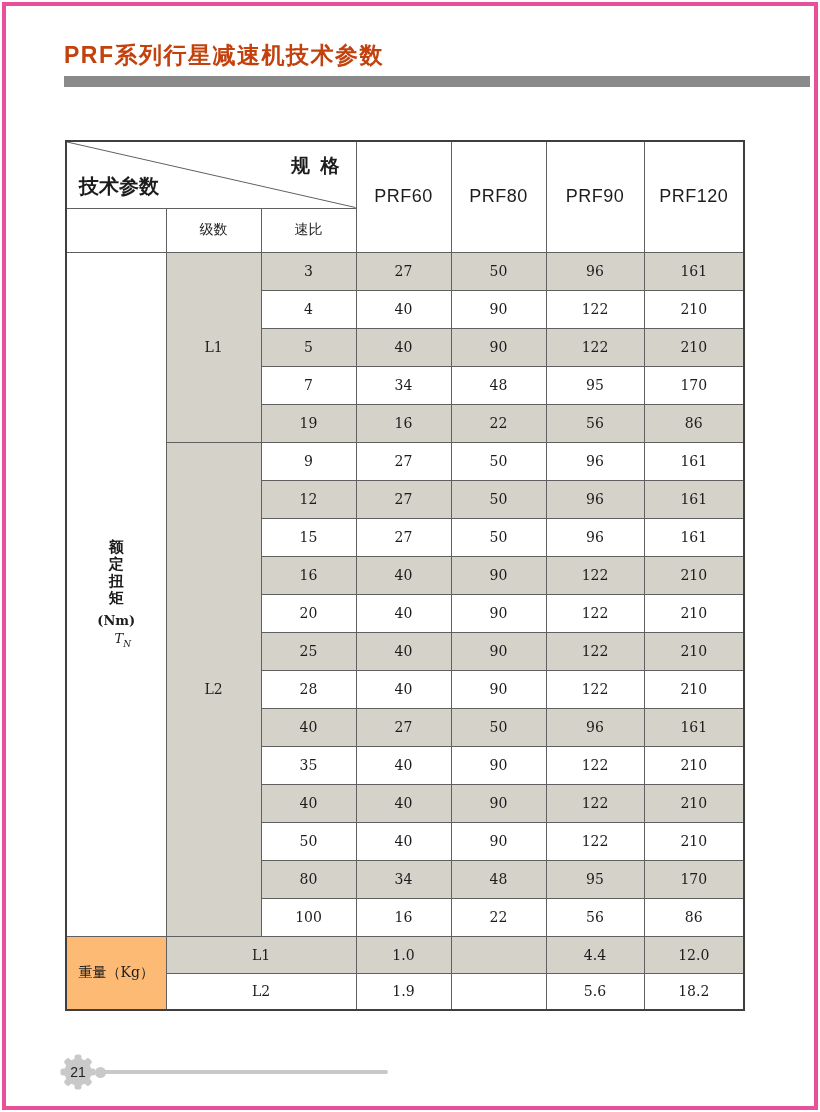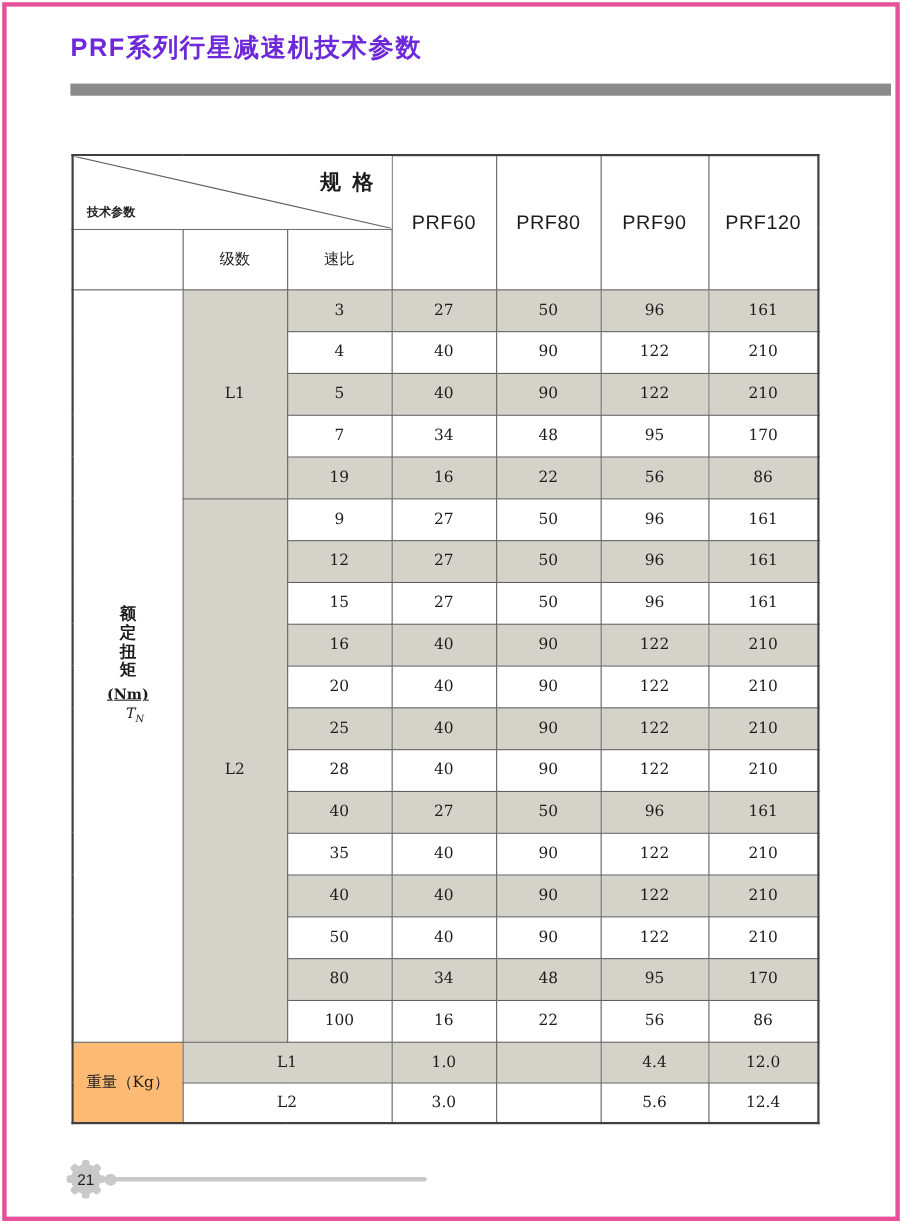--- a/index.html
+++ b/index.html
@@ -10,66 +10,66 @@
     font-family:"DejaVu Serif", serif;
     color:#1c1c1c;
     overflow:hidden;
   }
   .frame {
     position:absolute; inset:2px;
     border:4px solid #e8509a;
     pointer-events:none;
   }
   .title {
-    position:absolute; left:64px; top:28px;
+    position:absolute; left:64px; top:40px;
     font-family:"Liberation Sans", sans-serif;
     font-weight:bold; font-size:23px; letter-spacing:1.5px;
-    color:#6d28d9; white-space:nowrap;
+    color:#c2410c; white-space:nowrap;
   }
   .title-bar {
     position:absolute; left:64px; top:76px;
     width:746px; height:11px;
     background:#8a8a8a;
   }
   table.spec {
     position:absolute; left:65px; top:140px;
     width:678px;
     border-collapse:collapse; table-layout:fixed;
     border:2px solid #3f3f3f;
   }
   .spec td, .spec th {
     border:1px solid #606060;
     text-align:center; vertical-align:middle;
     font-size:14px; font-weight:normal;
     overflow:hidden;
   }
   .spec thead tr.hr1 td, .spec thead tr.hr1 th { height:67px; }
-  .spec thead tr.hr2 td { height:55px; }
+  .spec thead tr.hr2 td { height:44px; }
   .spec tbody td { height:38px; }
   .spec tbody tr.weight td { height:37px; }
   .spec th {
     font-family:"Liberation Sans", sans-serif;
     font-size:18px; letter-spacing:0.5px;
     background:#ffffff;
   }
   .shade { background:#d5d2ca; }
   .cjk-b { font-weight:bold; font-size:15px; }
   .diag-cell { position:relative; padding:0; background:#ffffff; }
   .diag-svg { position:absolute; top:0; left:0; width:100%; height:100%; display:block; }
   .diag-top {
     position:absolute; top:11px; right:14px;
     font-weight:bold; font-size:19px; letter-spacing:2px;
   }
   .diag-bottom {
     position:absolute; bottom:8px; left:12px;
-    font-weight:bold; font-size:11px;
+    font-weight:bold; font-size:20px;
   }
   .torque-cell { background:#ffffff; }
   .torque-vert div { font-size:15px; line-height:17px; font-weight:bold; }
-  .torque-unit { margin-top:6px; font-size:13px; font-weight:bold;text-decoration:underline; }
+  .torque-unit { margin-top:6px; font-size:13px; font-weight:bold; }
   .torque-sym { margin-top:3px; font-size:13px; font-style:italic;margin-left:13px; }
   .torque-sym sub { font-size:9px; font-style:italic; }
   .stage-cell { background:#d5d2ca; }
   .weight-label-cell { background:#fdba74; font-weight:bold; font-size:15px; }
   .footer-gear { position:absolute; left:58px; top:1052px; width:40px; height:40px; }
   .footer-gear text {
     font-family:"Liberation Sans", sans-serif;
     font-size:14px; fill:#222222;
   }
   .footer-dot {
@@ -263,24 +263,24 @@
       <tr class="weight">
         <td class="weight-label-cell" rowspan="2">重量（Kg）</td>
         <td class="weight-stage shade" colspan="2">L1</td>
         <td class="val shade">1.0</td>
         <td class="val shade"></td>
         <td class="val shade">4.4</td>
         <td class="val shade">12.0</td>
       </tr>
       <tr class="weight">
         <td class="weight-stage" colspan="2">L2</td>
-        <td class="val">3.0</td>
+        <td class="val">1.9</td>
         <td class="val"></td>
         <td class="val">5.6</td>
-        <td class="val">12.4</td>
+        <td class="val">18.2</td>
       </tr>
     </tbody>
 </table>
 
 <svg class="footer-gear" viewBox="0 0 40 40">
   <g fill="#c9c9c9">
     <rect x="16.5" y="2.5" width="7" height="8" rx="2.5"></rect>
     <rect x="16.5" y="2.5" width="7" height="8" rx="2.5" transform="rotate(45 20 20)"></rect>
     <rect x="16.5" y="2.5" width="7" height="8" rx="2.5" transform="rotate(90 20 20)"></rect>
     <rect x="16.5" y="2.5" width="7" height="8" rx="2.5" transform="rotate(135 20 20)"></rect>

